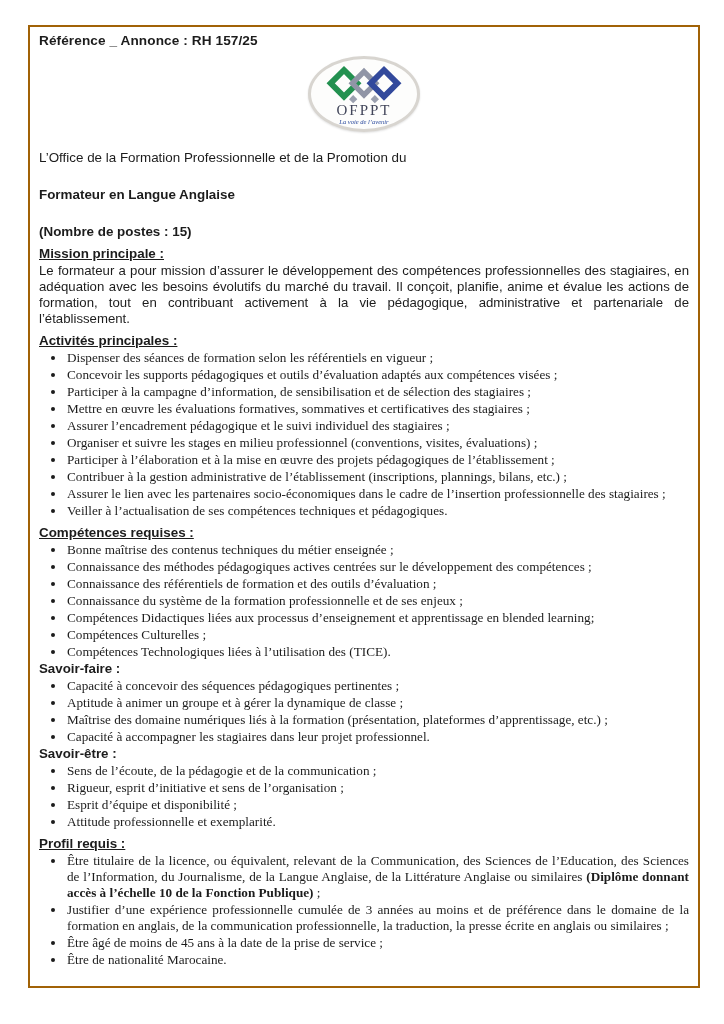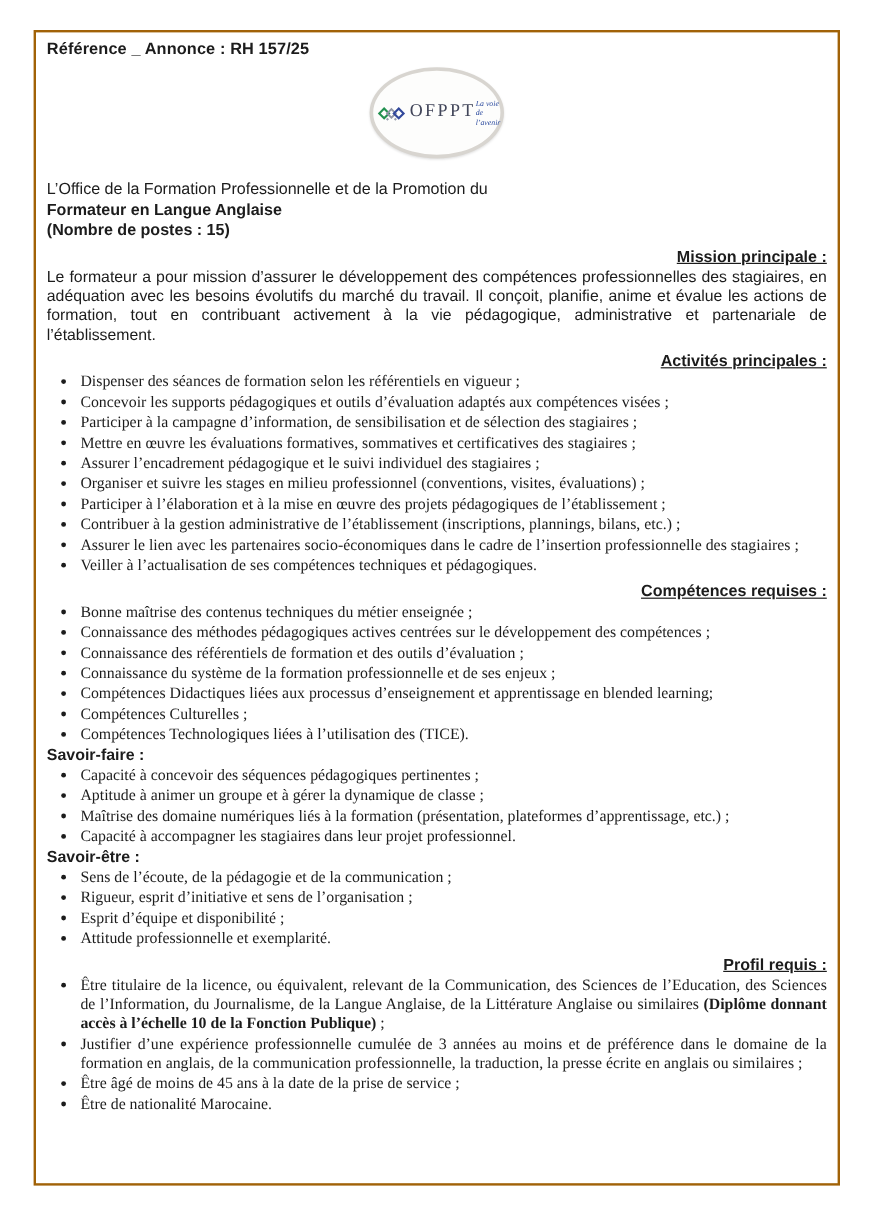--- a/index.html
+++ b/index.html
@@ -12,40 +12,39 @@
     position:absolute;left:28px;top:25px;width:672px;height:963px;
     box-sizing:border-box;border:2px solid #a16207;
     padding:6px 9px 0 9px;overflow:hidden;background:#fff;
   }
   .reference{font-weight:bold;font-size:13.6px;letter-spacing:.1px;}
   
   .logo{
     width:106px;height:70px;margin:8px auto 0 auto;
     border-radius:50%;border:3px solid #d8d5d0;background:#fdfdfc;
     box-shadow:0 1px 2px rgba(0,0,0,.12);
-    display:flex;align-items:center;justify-content:center;
+    display:flex;flex-direction:column;align-items:center;justify-content:center;
   }
   .logo svg{display:block;margin-top:2px;}
   .logo-name{
     font-family:"Liberation Serif","DejaVu Serif",serif;
     font-size:15px;letter-spacing:2px;color:#42465a;line-height:14px;margin-top:-2px;
   }
   .logo-tagline{
     font-family:"Liberation Serif","DejaVu Serif",serif;
     font-style:italic;font-size:6.5px;color:#2b4a9e;line-height:8px;margin-top:1px;
   }
   
   .intro{margin-top:17px;font-size:13.4px;line-height:17px;}
-  .intro .b{font-weight:bold;}
+  .intro .b{font-weight:bold;margin-top:20px;}
   
   .section{margin-top:6px;font-size:13.2px;line-height:16px;}
   .sec-head{
     font-weight:bold;text-decoration:underline;font-size:13.4px;
     margin:0 0 1px 0;
-    text-align:right;
   }
   .sub-head{font-weight:bold;font-size:13.3px;margin:1px 0 0 0;}
   .para{text-align:justify;margin:0;}
   ul.bullets{margin:1px 0 0 0;padding:0 0 0 27px;font-family:Liberation Serif, serif;}
   ul.bullets li{
     margin:0 0 1px 0;padding:0 0 0 1px;text-align:justify;
   }
   ul.bullets li b{font-weight:bold;}
 </style>
 </head>

